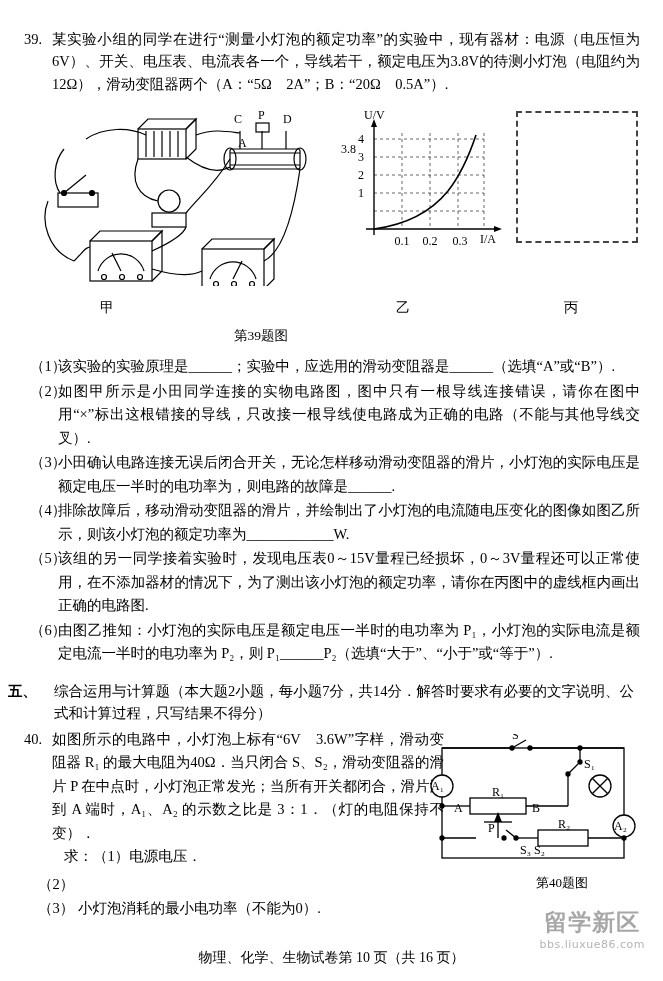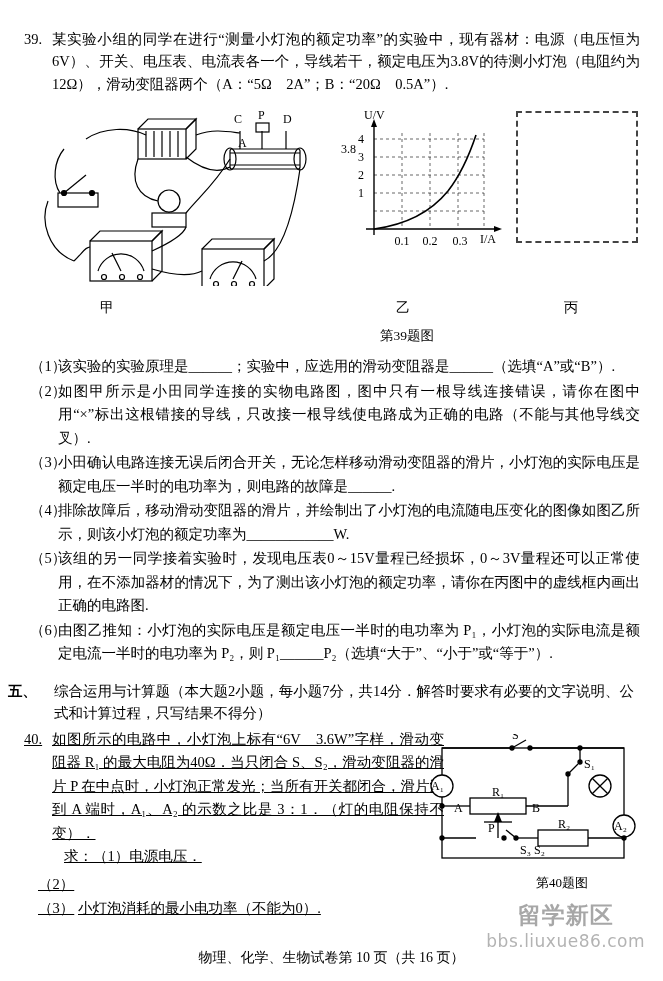--- a/index.html
+++ b/index.html
@@ -45,21 +45,21 @@
     top: 28px;
     width: 616px;
   }
   .fig-area {
     position: relative;
     width: 616px;
     height: 250px;
     margin-top: 6px;
   }
   .fig-caption {
-    text-align: right;
+    text-align: left;
     font-size: 13.5px;
   }
   .sub-list {
     margin-top: 4px;
   }
   .sub-item {
     display: flex;
     align-items: flex-start;
     margin-bottom: 1px;
   }
@@ -133,21 +133,21 @@
     opacity: 0.75;
   }
   .wm-main {
     font-size: 23px;
     font-weight: bold;
     color: #8a8a8a;
     letter-spacing: 1px;
     font-family: "DejaVu Sans", sans-serif;
   }
   .wm-sub {
-    font-size: 17px;
+    font-size: 11px;
     color: #9a9a9a;
     font-family: "DejaVu Sans", sans-serif;
     letter-spacing: 0.5px;
   }
   .dashed-box {
     position: absolute;
     border: 2px dashed #444;
   }
   svg { display: block; }
   .lbl {
@@ -311,21 +311,21 @@
         <div class="sub-text">由图乙推知：小灯泡的实际电压是额定电压一半时的电功率为 P₁，小灯泡的实际电流是额定电流一半时的电功率为 P₂，则 P₁______P₂（选填“大于”、“小于”或“等于”）.</div>
       </div>
     </div>
   </div>
 
   <div class="section-head" style="top:680px;">
     <div class="sh-num">五、</div>
     <div class="sh-txt">综合运用与计算题（本大题2小题，每小题7分，共14分．解答时要求有必要的文字说明、公式和计算过程，只写结果不得分）</div>
   </div>
 
-  <div class="q40" style="top:728px;text-decoration:underline;">
+  <div class="q40" style="top:728px;">
     <div class="q-block">
       <div class="q-num">40.</div>
       <div class="q40-text">如图所示的电路中，小灯泡上标有“6V　3.6W”字样，滑动变阻器 R₁ 的最大电阻为40Ω．当只闭合 S、S₂，滑动变阻器的滑片 P 在中点时，小灯泡正常发光；当所有开关都闭合，滑片滑到 A 端时，A₁、A₂ 的示数之比是 3：1．（灯的电阻保持不变）．</div>
     </div>
 
     <svg class="q40-fig" viewBox="0 0 212 140">
       <g fill="none" stroke="#000" stroke-width="1.3">
 
         <rect x="14" y="14" width="182" height="110"></rect>
 

